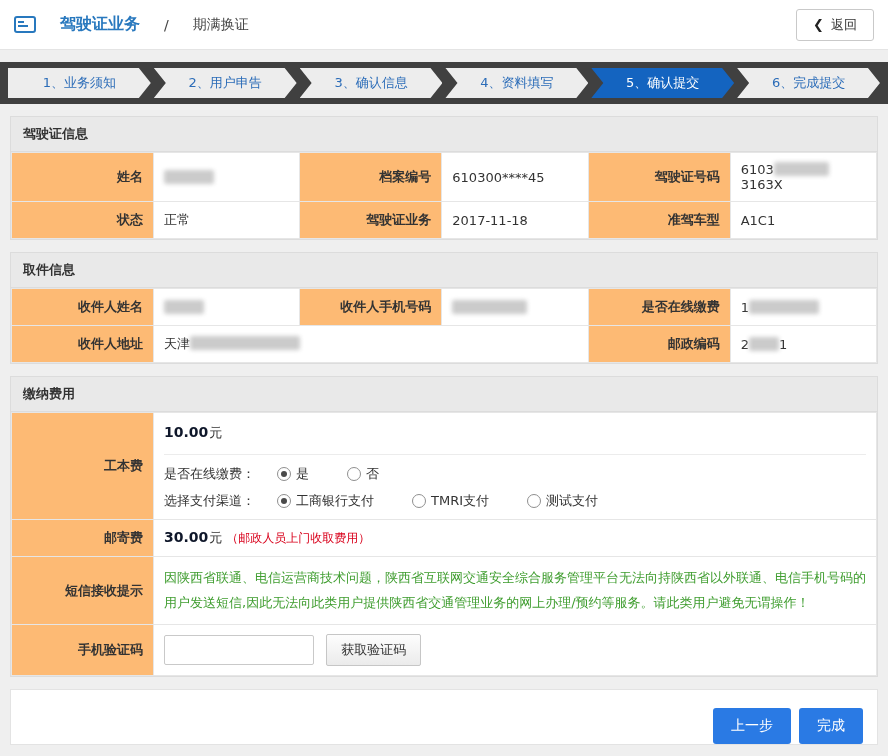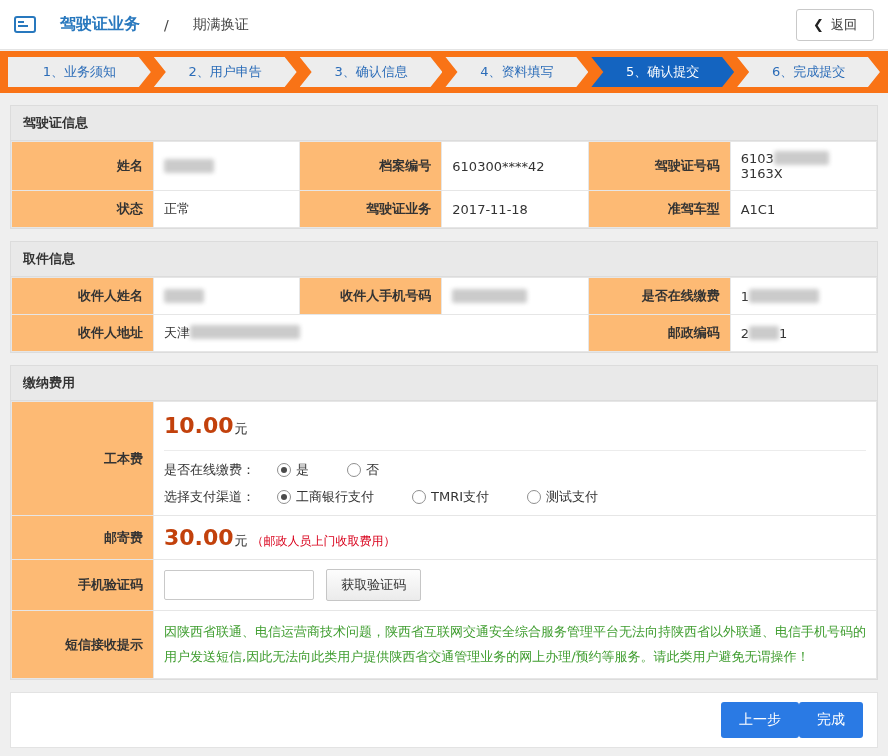--- a/index.html
+++ b/index.html
@@ -23,21 +23,21 @@
   .sep, .sub { color: #444; font-size: 14px; }
   .back-btn {
     background: #fff; border: 1px solid #c9c9c9; border-radius: 3px;
     padding: 6px 16px; font-size: 13px; color: #333; cursor: pointer;
     font-family: inherit;
   }
   .back-btn .chev { font-weight: bold; margin-right: 3px; color: #222; }
 
   
   .steps-bar {
-    background: #f97316; margin-top: 1px; padding: 6px 8px;
+    background: #404040; margin-top: 12px; padding: 6px 8px;
     display: flex;
   }
   .step {
     flex: 1; height: 30px; line-height: 30px; text-align: center;
     font-size: 13px; color: #2b6cb8; background: #ededed;
     margin-right: 3px; white-space: nowrap;
     clip-path: polygon(0 0, calc(100% - 12px) 0, 100% 50%, calc(100% - 12px) 100%, 0 100%, 12px 50%);
   }
   .step.first { clip-path: polygon(0 0, calc(100% - 12px) 0, 100% 50%, calc(100% - 12px) 100%, 0 100%); }
   .step.active { background: #1464c0; color: #fff; }
@@ -57,21 +57,21 @@
 
   .mask {
     display: inline-block; height: 14px; background: #cbcbcb;
     filter: blur(2px); border-radius: 2px; vertical-align: -2px;
   }
   .w30{width:30px}.w40{width:40px}.w50{width:50px}.w55{width:55px}
   .w70{width:70px}.w75{width:75px}.w110{width:110px}
 
   
   .fee-line { border-bottom: 1px solid #ececec; padding: 2px 0 12px 0; margin-bottom: 10px; }
-  .fee-amount { color: #c2410c; font-size: 22px; font-weight: bold; }
+  .fee-amount { color: #0f172a; font-size: 14px; font-weight: bold; }
   .fee-unit { font-size: 13px; color: #333; margin-left: 1px; }
   .note-red { color: #d9001b; font-size: 12px; margin-left: 4px; }
   .radio-line { margin-top: 9px; display: flex; align-items: center; gap: 12px; }
   .q-label { margin-right: 10px; color: #333; }
   .radio { display: inline-flex; align-items: center; margin-right: 26px; cursor: pointer; }
   .rb {
     display: inline-block; width: 14px; height: 14px; border: 1px solid #8f8f8f;
     border-radius: 50%; background: #fff; margin-right: 5px; position: relative;
   }
   .rb.checked::after {
@@ -86,22 +86,22 @@
     height: 32px; padding: 0 14px; margin-left: 8px;
     background: linear-gradient(#fdfdfd, #ebebeb);
     border: 1px solid #c6c6c6; border-radius: 2px;
     color: #333; font-size: 13px; cursor: pointer; font-family: inherit;
   }
   .tip { color: #3f9d2f; line-height: 1.9; font-size: 13px; }
 
   
   .footer {
     background: #fff; border: 1px solid #e3e3e3; margin: 12px 10px;
-    height: 56px; display: flex; align-items: center; justify-content: flex-end;
-    gap: 0; padding: 0 14px;
+    height: 56px; display: flex; align-items: flex-end; justify-content: flex-end;
+    gap: 8px; padding: 0 14px;
   }
   .btn-primary {
     background: #2a7ae4; color: #fff; border: none; border-radius: 3px;
     padding: 9px 18px; font-size: 14px; cursor: pointer; font-family: inherit;
   }
 </style>
 </head>
 <body>
 
 <div class="topbar">
@@ -139,21 +139,21 @@
         <col class="c-lbl">
         <col>
         <col class="c-lbl">
         <col>
     </colgroup>
     <tbody>
         <tr>
       <td class="lbl">姓名</td>
       <td class="val"><span class="mask w50"></span></td>
       <td class="lbl">档案编号</td>
-      <td class="val">610300****42</td>
+      <td class="val">610300****45</td>
       <td class="lbl">驾驶证号码</td>
       <td class="val">
         <span>6103</span><span class="mask w55"></span><span>3163X</span>
       </td>
     </tr>
     <tr>
       <td class="lbl">状态</td>
       <td class="val">正常</td>
       <td class="lbl">驾驶证业务</td>
       <td class="val">2017-11-18</td>
@@ -242,30 +242,30 @@
         </div>
       </td>
     </tr>
     <tr>
       <td class="lbl">邮寄费</td>
       <td class="val">
         <span class="fee-amount">30.00</span><span class="fee-unit">元</span><span class="note-red">（邮政人员上门收取费用）</span>
       </td>
     </tr>
     <tr>
+      <td class="lbl">短信接收提示</td>
+      <td class="val">
+        <div class="tip">因陕西省联通、电信运营商技术问题，陕西省互联网交通安全综合服务管理平台无法向持陕西省以外联通、电信手机号码的用户发送短信,因此无法向此类用户提供陕西省交通管理业务的网上办理/预约等服务。请此类用户避免无谓操作！</div>
+      </td>
+    </tr>
+    <tr>
       <td class="lbl">手机验证码</td>
       <td class="val">
         <input class="code-input" type="text" value="" style="">
         <button class="get-code-btn">获取验证码</button>
-      </td>
-    </tr>
-    <tr>
-      <td class="lbl">短信接收提示</td>
-      <td class="val">
-        <div class="tip">因陕西省联通、电信运营商技术问题，陕西省互联网交通安全综合服务管理平台无法向持陕西省以外联通、电信手机号码的用户发送短信,因此无法向此类用户提供陕西省交通管理业务的网上办理/预约等服务。请此类用户避免无谓操作！</div>
       </td>
     </tr>
   </tbody>
     </table>
 </div>
 
 <div class="footer">
   <button class="btn-primary">上一步</button>
   <button class="btn-primary">完成</button>
 </div>

